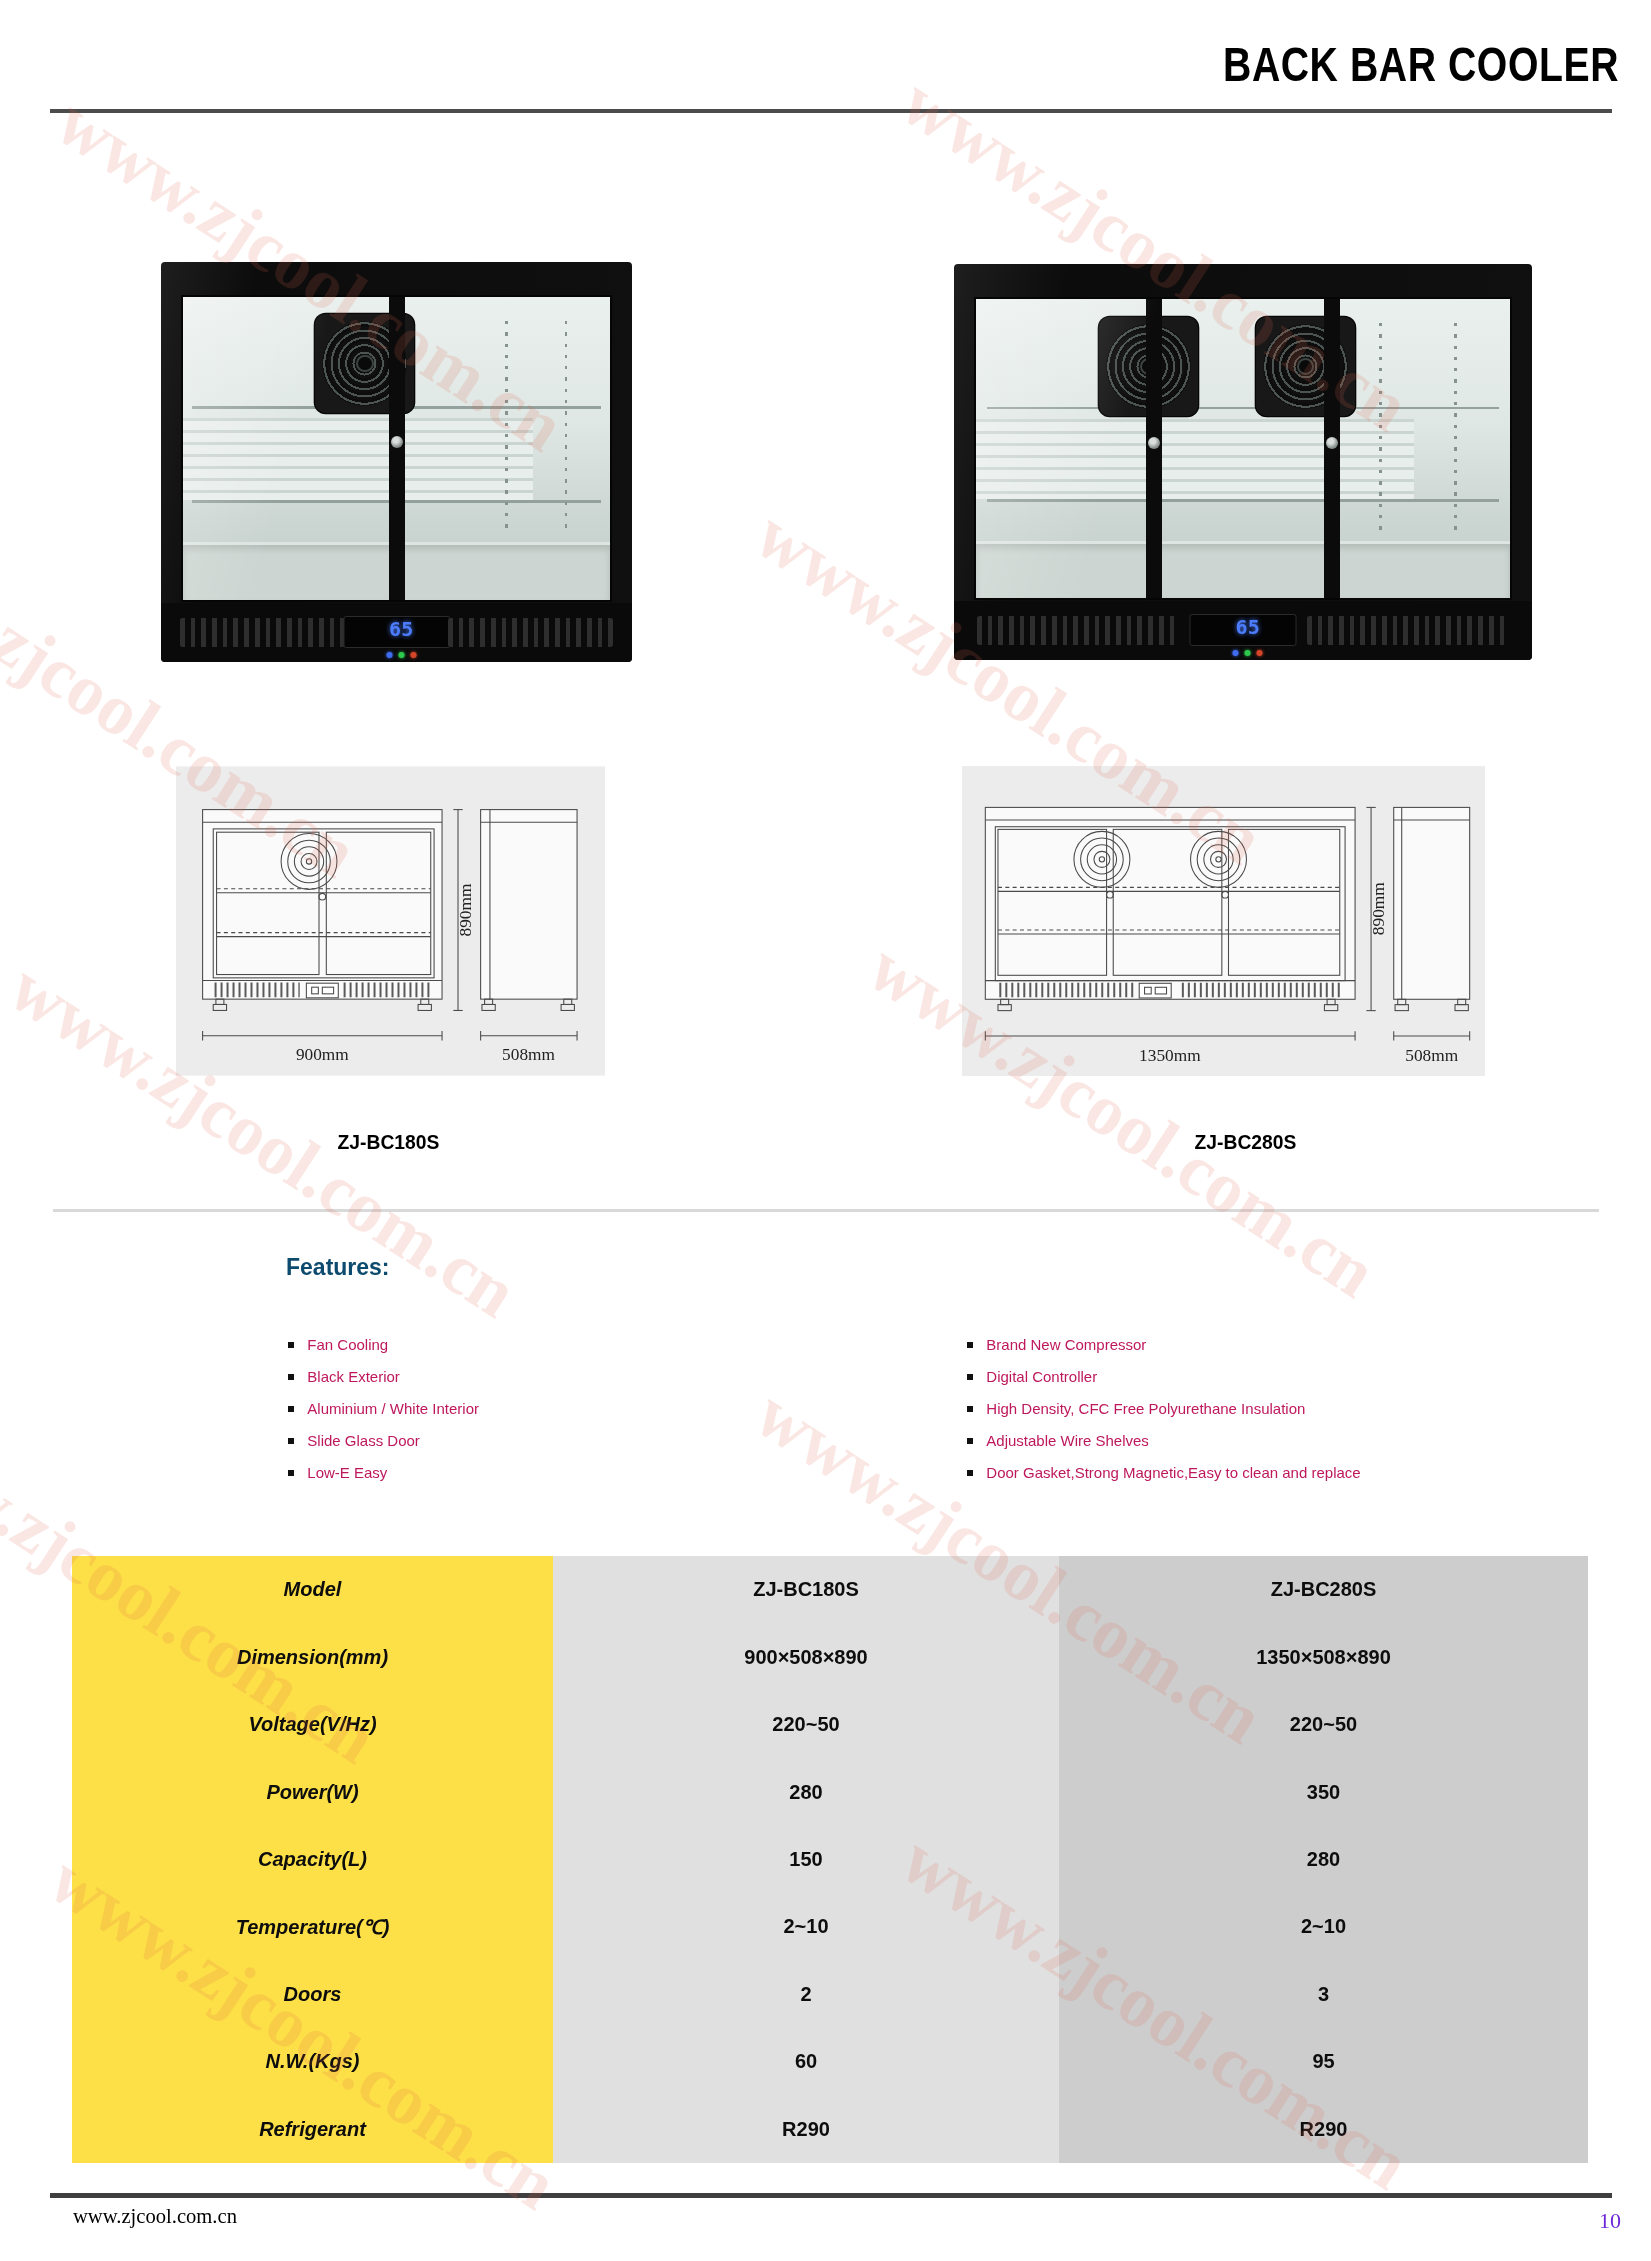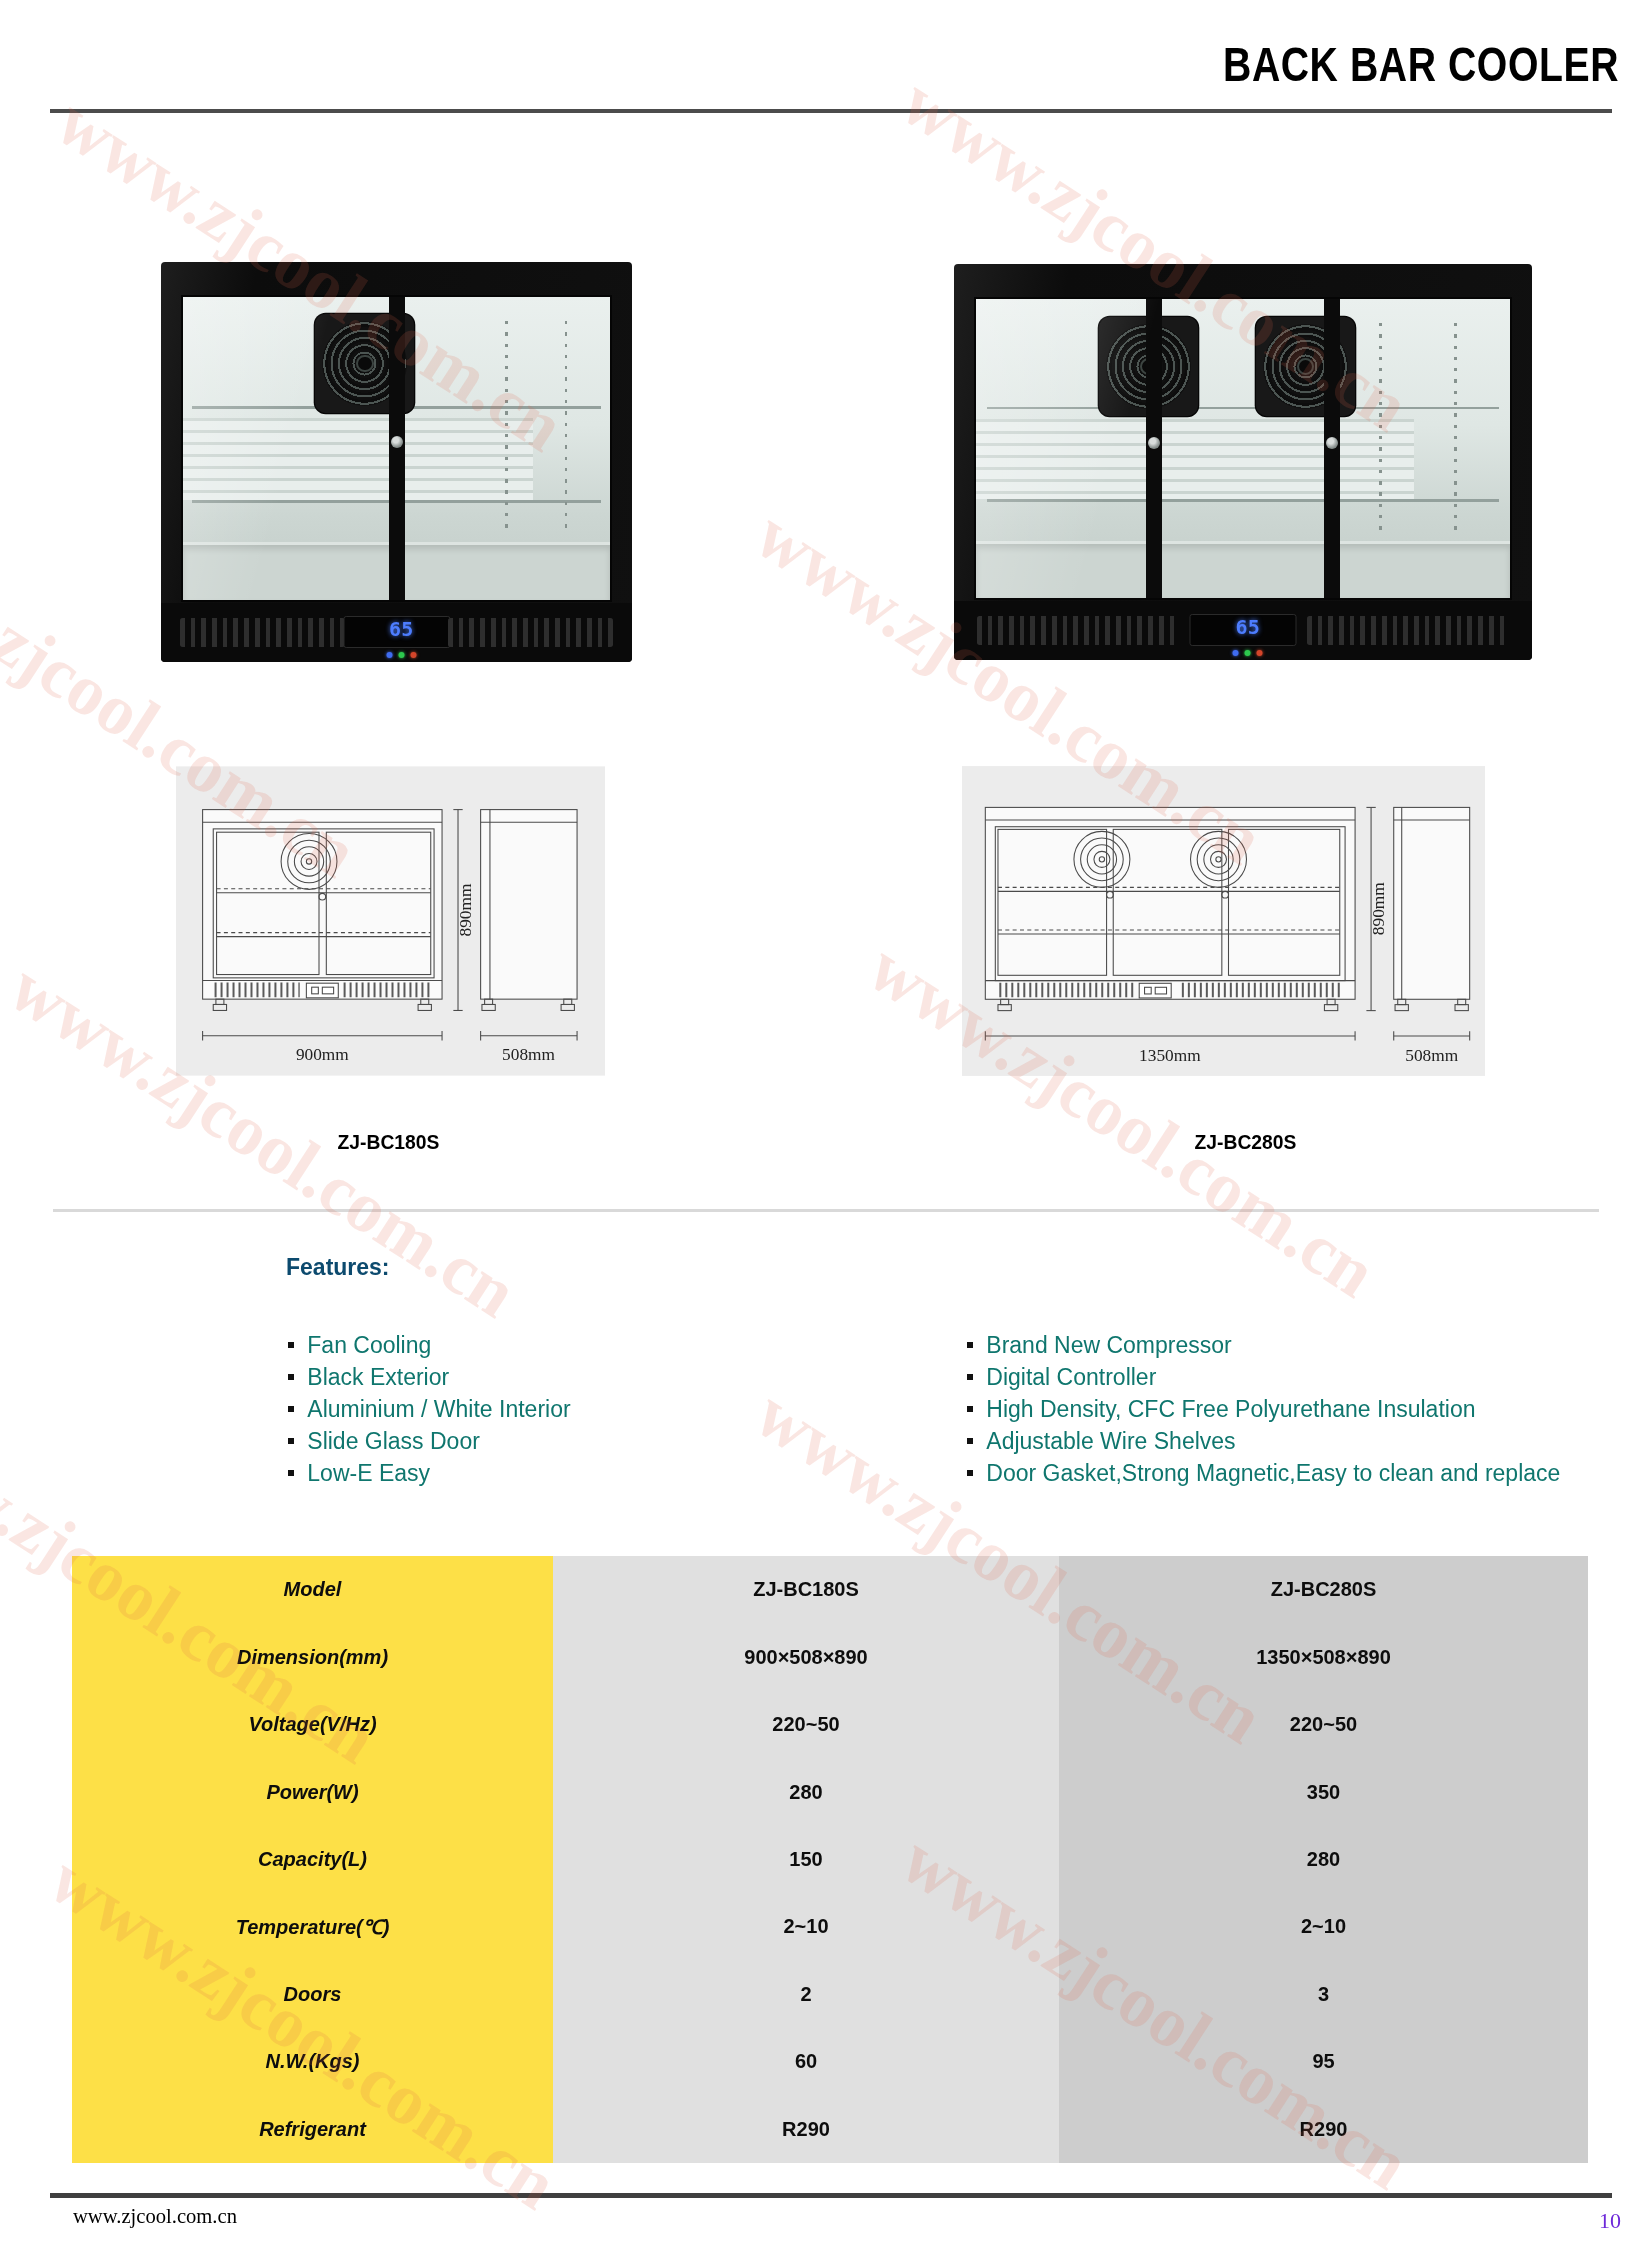--- a/index.html
+++ b/index.html
@@ -79,21 +79,21 @@
   
   .model-caption { position:absolute; width:213px; text-align:center; font-size:19.3px; font-weight:bold; color:#000; }
   .caption-left { left:282px; top:1132px; }
   .caption-right { left:1139px; top:1132px; }
 
   
   .features-heading { position:absolute; left:286px; top:1254px; font-size:23px; font-weight:bold; color:#0c4a6e; }
   .feature-list { position:absolute; list-style:none; }
   .feature-list.fl-left { left:288px; top:1329px; }
   .feature-list.fl-right { left:967px; top:1329px; }
-  .feature-list li { height:32px; line-height:32px; font-size:23px; color:#0f766e; white-space:nowrap; display:flex; align-items:center; }
+  .feature-list li { height:32px; line-height:32px; font-size:15px; color:#be185d; white-space:nowrap; display:flex; align-items:center; }
   .bullet { display:inline-block; width:6px; height:6px; background:#111; margin-right:13.3px; flex:0 0 auto; }
 
   
   .spec-table { position:absolute; left:72px; top:1556px; width:1516px; height:607px; display:flex; flex-direction:column; }
   .trow { flex:1; display:flex; }
   .cell { display:flex; align-items:center; justify-content:center; font-weight:bold; font-size:20px; color:#0d0d0d; }
   .c-label { width:481px; background:#fde047;font-style:italic; }
   .c-v1 { width:506px; background:#e0e0e0; }
   .c-v2 { flex:1; background:#cdcdcd; }
 

